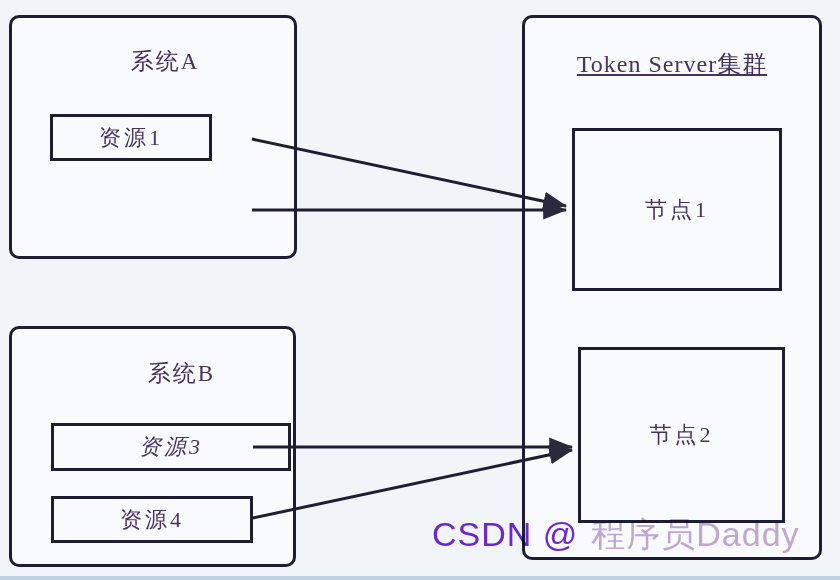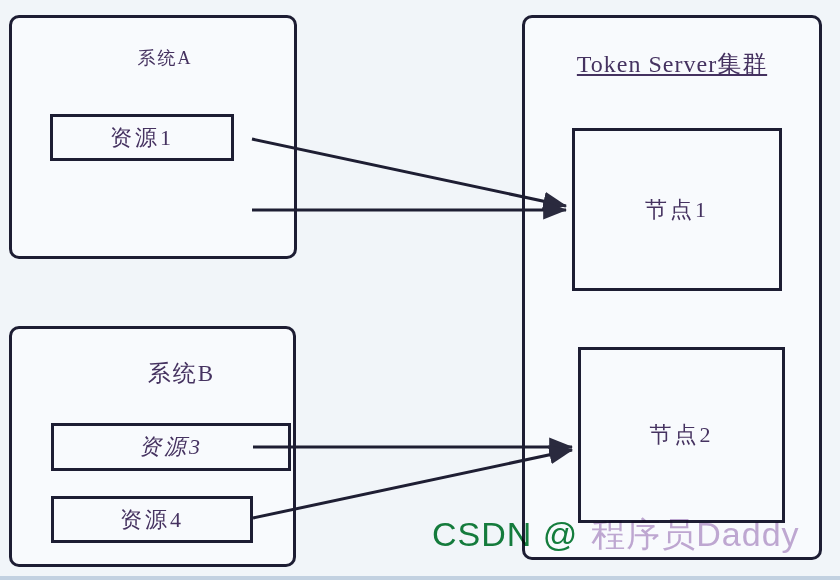--- a/index.html
+++ b/index.html
@@ -39,38 +39,38 @@
   .watermark{
     position:absolute;
     left:432px;top:512px;
     font-family:"Liberation Sans","DejaVu Sans",sans-serif;
     font-size:34px;
     letter-spacing:1px;
     white-space:nowrap;
     z-index:6;
     mix-blend-mode:multiply;
   }
-  .wm-prefix{color:#15803d;}
+  .wm-prefix{color:#6d28d9;}
   .wm-author{color:#c4abd3;margin-left:13px;}
   .bottom-strip{
     position:absolute;
     left:0;top:576px;width:840px;height:4px;
     background:#c2d1e1;
     z-index:1;
   }
 </style>
 </head>
 <body>
 
 <div class="canvas">
 
   <div class="box rounded" style="left:9px;top:15px;width:288px;height:244px;"></div>
-  <div class="diagram-label" style="left:9px;top:46px;width:312px;font-size:18px;">系统A</div>
+  <div class="diagram-label" style="left:9px;top:46px;width:312px;font-size:23px;">系统A</div>
 
-  <div class="box flex-center" style="left:50px;top:114px;width:184px;height:47px;">
+  <div class="box flex-center" style="left:50px;top:114px;width:162px;height:47px;">
     <span class="inner-label">资源1</span>
   </div>
 
 
   <div class="box rounded" style="left:9px;top:326px;width:287px;height:241px;"></div>
   <div class="diagram-label" style="left:9px;top:358px;width:287px;font-size:23px;padding-left:29px;">系统B</div>
 
   <div class="box flex-center" style="left:51px;top:423px;width:240px;height:48px;font-style:italic;">
     <span class="inner-label">资源3</span>
   </div>

